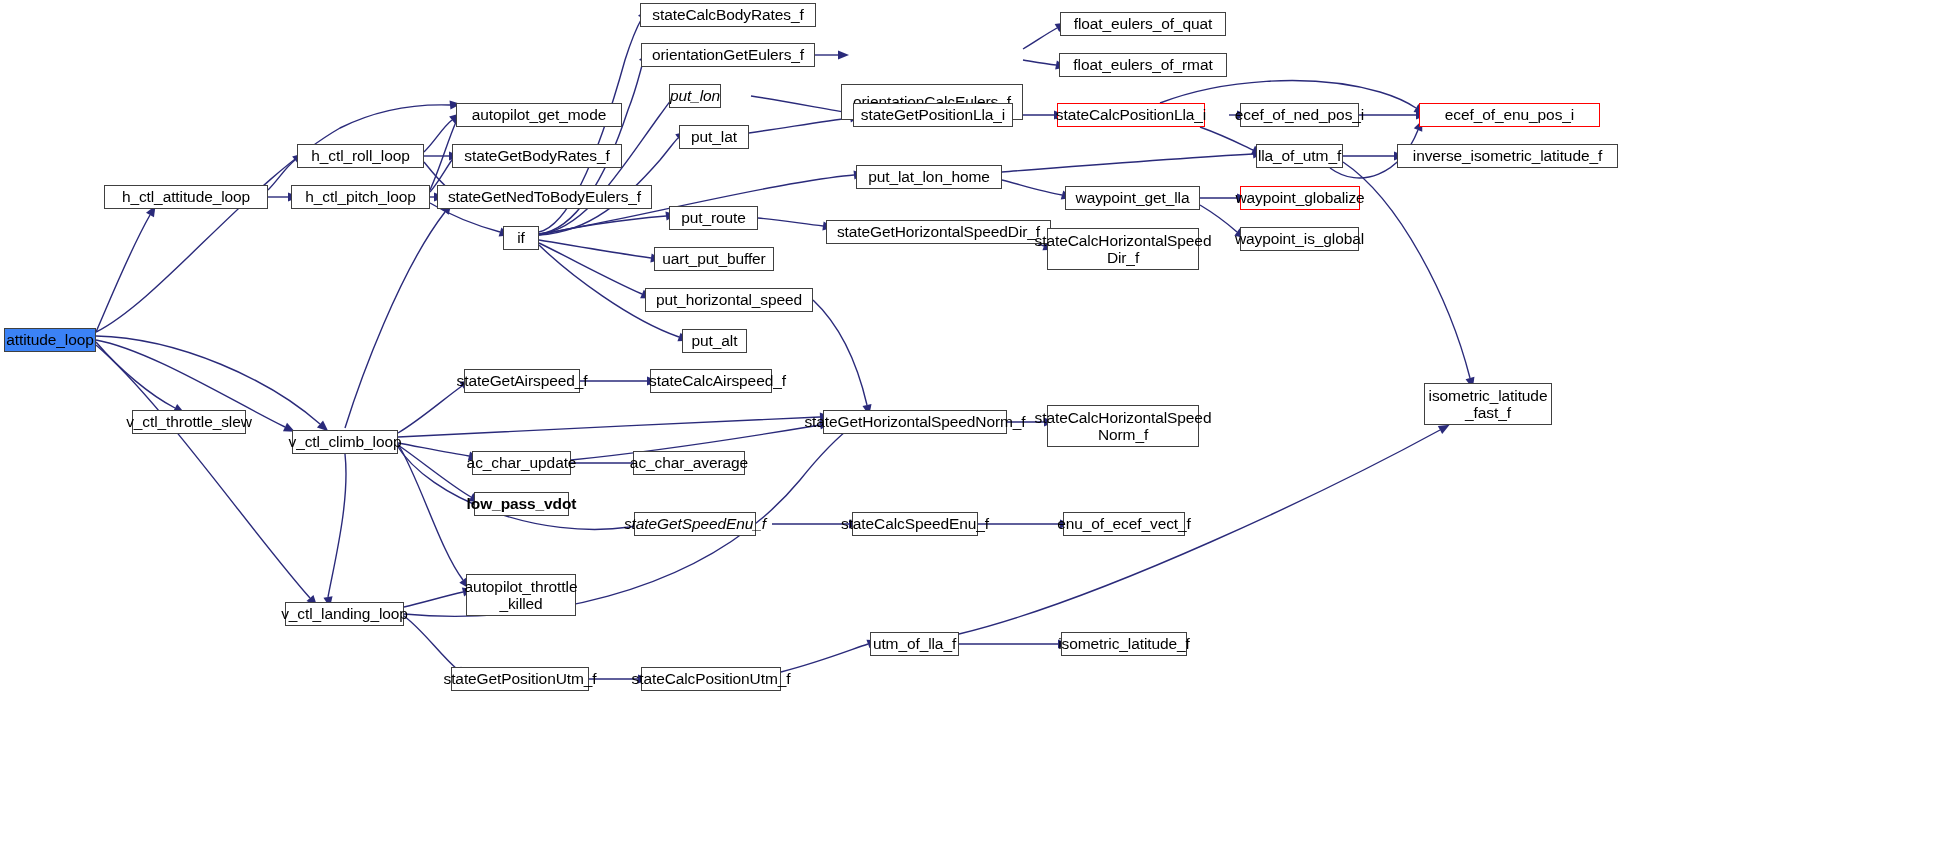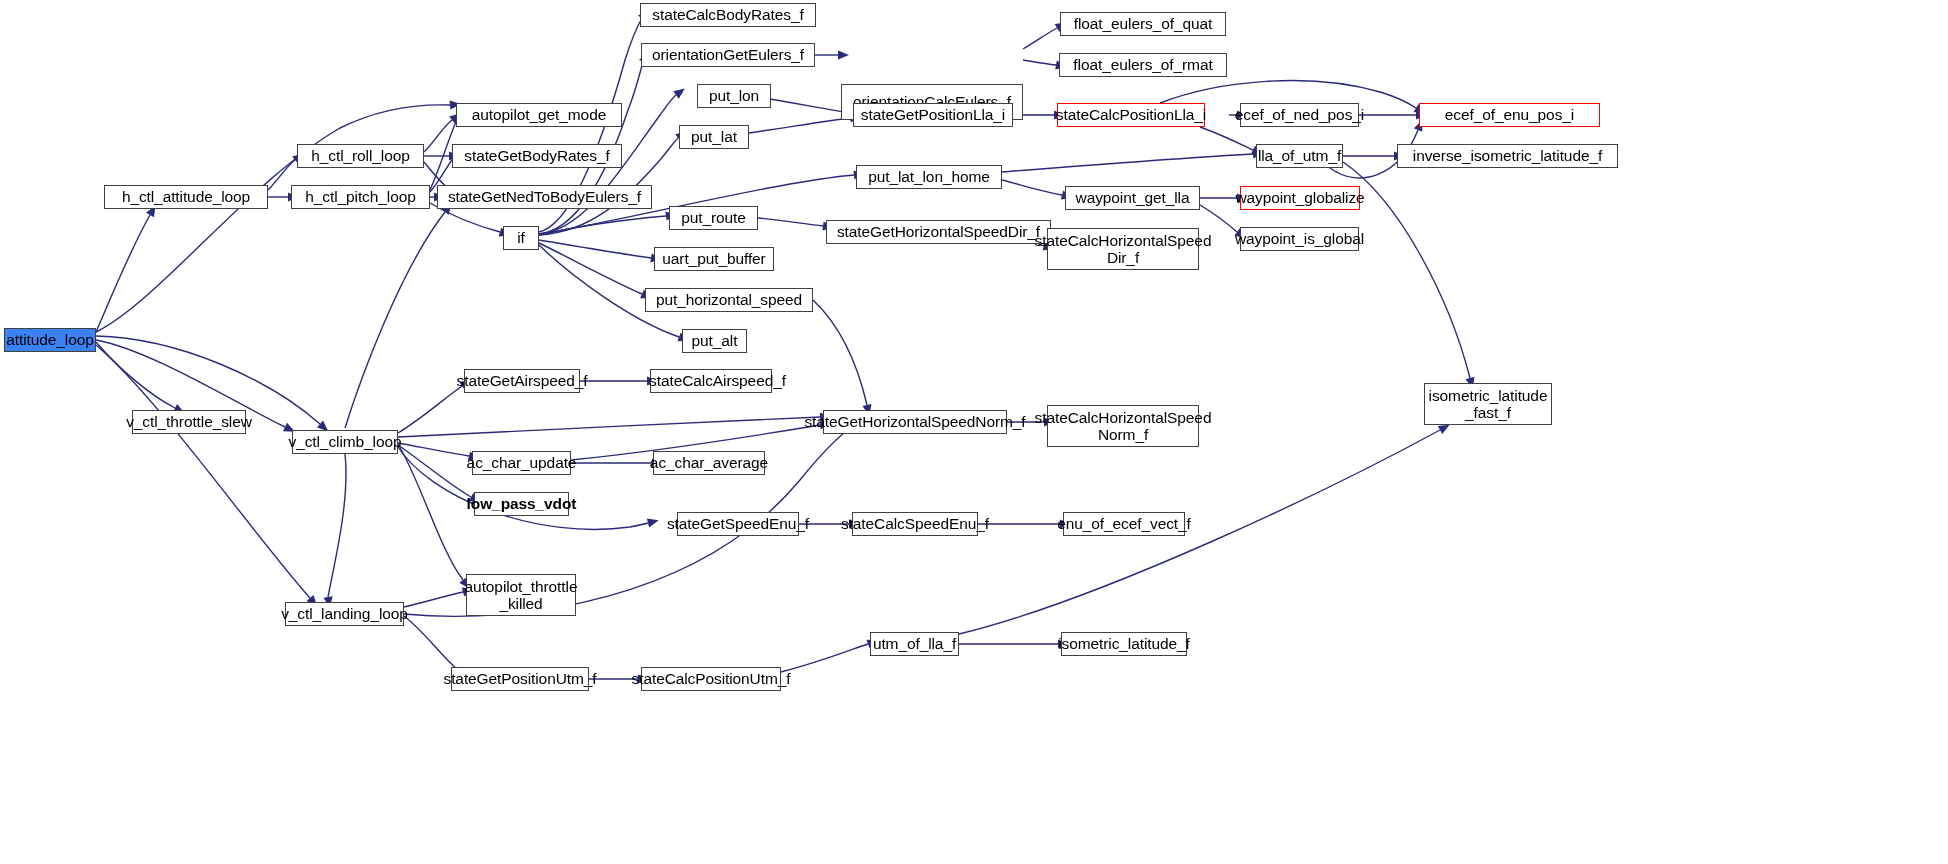--- a/index.html
+++ b/index.html
@@ -188,21 +188,21 @@
 <div class="node root" style="left: 4px; top: 328px; width: 92px; height: 24px;">attitude_loop</div>
     <div class="node" style="left: 104px; top: 185px; width: 164px; height: 24px;">h_ctl_attitude_loop</div>
     <div class="node" style="left: 297px; top: 144px; width: 127px; height: 24px;">h_ctl_roll_loop</div>
     <div class="node" style="left: 291px; top: 185px; width: 139px; height: 24px;">h_ctl_pitch_loop</div>
     <div class="node" style="left: 456px; top: 103px; width: 166px; height: 24px;">autopilot_get_mode</div>
     <div class="node" style="left: 452px; top: 144px; width: 170px; height: 24px;">stateGetBodyRates_f</div>
     <div class="node" style="left: 437px; top: 185px; width: 215px; height: 24px;">stateGetNedToBodyEulers_f</div>
     <div class="node" style="left: 503px; top: 226px; width: 36px; height: 24px;">if</div>
     <div class="node" style="left: 640px; top: 3px; width: 176px; height: 24px;">stateCalcBodyRates_f</div>
     <div class="node" style="left: 641px; top: 43px; width: 174px; height: 24px;">orientationGetEulers_f</div>
-    <div class="node" style="left: 697px; top: 84px; width: 74px; height: 24px;">put_lon</div>
+    <div class="node" style="left: 669px; top: 84px; width: 52px; height: 24px; font-style: italic;">put_lon</div>
     <div class="node" style="left: 679px; top: 125px; width: 70px; height: 24px;">put_lat</div>
     <div class="node" style="left: 669px; top: 206px; width: 89px; height: 24px;">put_route</div>
     <div class="node" style="left: 654px; top: 247px; width: 120px; height: 24px;">uart_put_buffer</div>
     <div class="node" style="left: 645px; top: 288px; width: 168px; height: 24px;">put_horizontal_speed</div>
     <div class="node" style="left: 682px; top: 329px; width: 65px; height: 24px;">put_alt</div>
     <div class="node" style="left: 841px; top: 43px; width: 182px; height: 36px; margin-top: 41px;">orientationCalcEulers_f</div>
     <div class="node" style="left: 853px; top: 103px; width: 160px; height: 24px;">stateGetPositionLla_i</div>
     <div class="node" style="left: 856px; top: 165px; width: 146px; height: 24px;">put_lat_lon_home</div>
     <div class="node" style="left: 826px; top: 220px; width: 225px; height: 24px;">stateGetHorizontalSpeedDir_f</div>
     <div class="node" style="left: 1060px; top: 12px; width: 166px; height: 24px; text-align: center;">float_eulers_of_quat</div>
@@ -222,22 +222,22 @@
     <div class="node" style="left: 132px; top: 410px; width: 114px; height: 24px;">v_ctl_throttle_slew</div>
     <div class="node" style="left: 292px; top: 430px; width: 106px; height: 24px;">v_ctl_climb_loop</div>
     <div class="node" style="left: 285px; top: 602px; width: 119px; height: 24px;">v_ctl_landing_loop</div>
     <div class="node" style="left: 464px; top: 369px; width: 116px; height: 24px;">stateGetAirspeed_f</div>
     <div class="node" style="left: 472px; top: 451px; width: 99px; height: 24px;">ac_char_update</div>
     <div class="node" style="left: 474px; top: 492px; width: 95px; height: 24px; font-weight: bold;">low_pass_vdot</div>
     <div class="node" style="left: 466px; top: 574px; width: 110px; height: 42px;">autopilot_throttle
 _killed</div>
     <div class="node" style="left: 451px; top: 667px; width: 138px; height: 24px;">stateGetPositionUtm_f</div>
     <div class="node" style="left: 650px; top: 369px; width: 122px; height: 24px; padding-left: 13px;">stateCalcAirspeed_f</div>
-    <div class="node" style="left: 653px; top: 451px; width: 112px; height: 24px;">ac_char_average</div>
-    <div class="node" style="left: 677px; top: 512px; width: 122px; height: 24px;">stateGetSpeedEnu_f</div>
+    <div class="node" style="left: 633px; top: 451px; width: 112px; height: 24px;">ac_char_average</div>
+    <div class="node" style="left: 634px; top: 512px; width: 122px; height: 24px; font-style: italic;">stateGetSpeedEnu_f</div>
     <div class="node" style="left: 641px; top: 667px; width: 140px; height: 24px;">stateCalcPositionUtm_f</div>
     <div class="node" style="left: 823px; top: 410px; width: 184px; height: 24px;">stateGetHorizontalSpeedNorm_f</div>
     <div class="node" style="left: 852px; top: 512px; width: 126px; height: 24px;">stateCalcSpeedEnu_f</div>
     <div class="node" style="left: 870px; top: 632px; width: 89px; height: 24px;">utm_of_lla_f</div>
     <div class="node" style="left: 1047px; top: 405px; width: 152px; height: 42px;">stateCalcHorizontalSpeed
 Norm_f</div>
     <div class="node" style="left: 1063px; top: 512px; width: 122px; height: 24px;">enu_of_ecef_vect_f</div>
     <div class="node" style="left: 1061px; top: 632px; width: 126px; height: 24px;">isometric_latitude_f</div>
   </div>
 

